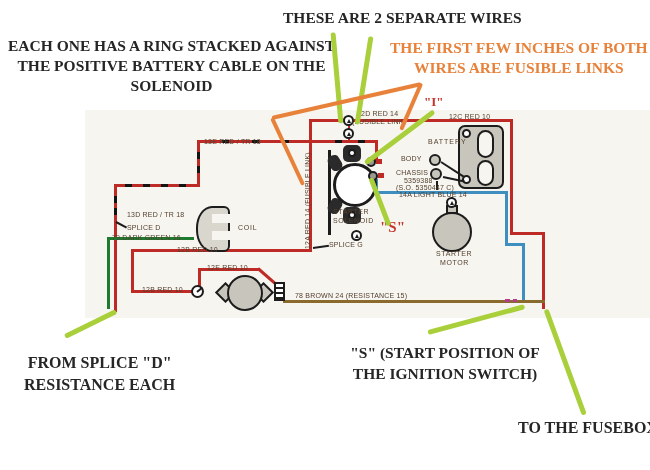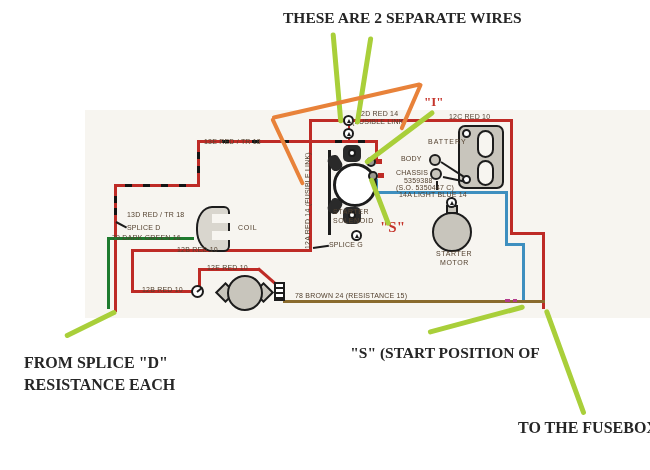--- a/index.html
+++ b/index.html
@@ -4,21 +4,21 @@
 <style>
   html,body { margin:0; padding:0; background:#ffffff; }
   #stage {
     position:relative; width:650px; height:470px; background:#ffffff;
     font-family:"Liberation Sans", sans-serif; overflow:hidden;
   }
   .paper { position:absolute; background:#f7f5f0; }
   
   .blk {
     position:absolute; font-family:"Liberation Serif", serif; font-weight:bold;
-    color:#262626; font-size:15.5px; line-height:20px; white-space:nowrap;
+    color:#262626; font-size:15.5px; line-height:20px; white-space:nowrap;text-align:center;
   }
   .blk.orange { color:#e8823a; }
   .redlbl { position:absolute; font-family:"Liberation Serif", serif; font-weight:bold;
     color:#c5352c; white-space:nowrap; }
   
   .lbl {
     position:absolute; font-size:7px; letter-spacing:.2px; color:#53412f;
     white-space:nowrap; font-family:"Liberation Sans", sans-serif;
   }
   .vert { transform:rotate(-90deg); transform-origin:0 0; }
@@ -51,29 +51,39 @@
 </style>
 </head>
 <body>
 
 <div id="stage">
 
   <div class="paper" style="left:85px;top:110px;width:567px;height:208px;"></div>
 
   <div class="blk" style="left:283px;top:8px;">THESE ARE 2 SEPARATE WIRES</div>
 
-
+  <div class="blk" style="left:8px;top:36px;">
+    <div>EACH ONE HAS A RING STACKED AGAINST</div>
+    <div>THE POSITIVE BATTERY CABLE ON THE</div>
+    <div>SOLENOID</div>
+  </div>
+
+  <div class="blk orange" style="left:390px;top:38px;">
+    <div>THE FIRST FEW INCHES OF BOTH</div>
+    <div>WIRES ARE FUSIBLE LINKS</div>
+  </div>
 
   <div class="blk" style="left:24px;top:352px;font-size:16px;line-height:22px;">
     <div>FROM SPLICE "D"</div>
     <div>RESISTANCE EACH</div>
   </div>
 
   <div class="blk" style="left:338px;top:342px;width:214px;text-align:center;line-height:21px;">
     <div>"S" (START POSITION OF</div>
+    <div>THE IGNITION SWITCH)</div>
   </div>
 
   <div class="blk" style="left:518px;top:418px;font-size:16px;">TO THE FUSEBOX</div>
 
   <div class="redlbl" style="left:424px;top:94px;font-size:13px;">"I"</div>
   <div class="redlbl" style="left:380px;top:219px;font-size:15px;">"S"</div>
 
   <div class="wire red" style="left:310px;top:119px;width:203px;height:3px;"></div>
   <div class="wire red" style="left:510px;top:119px;width:3px;height:116px;"></div>
   <div class="wire red" style="left:510px;top:232px;width:35px;height:3px;"></div>

